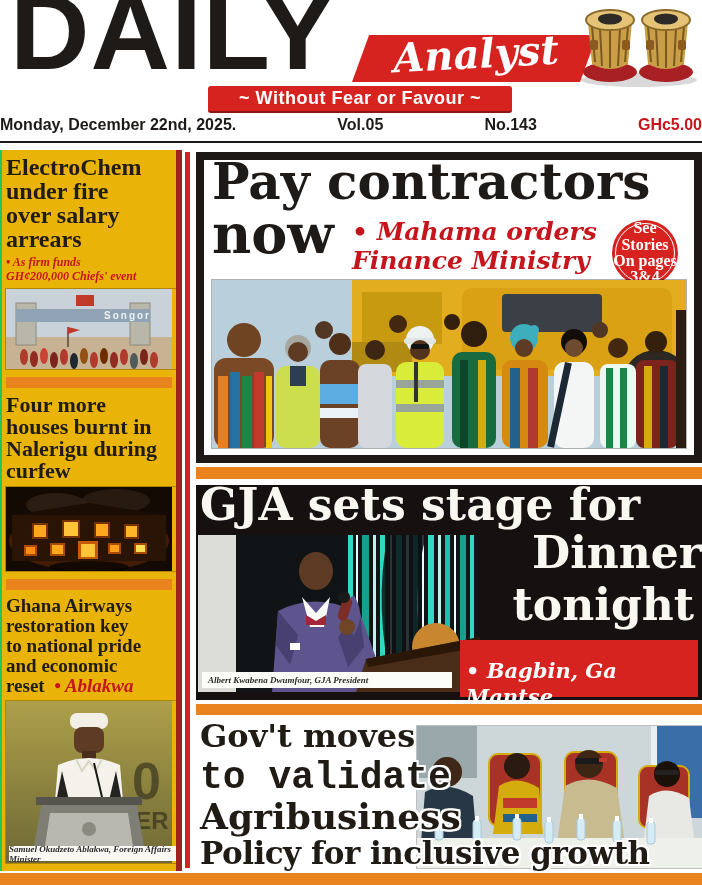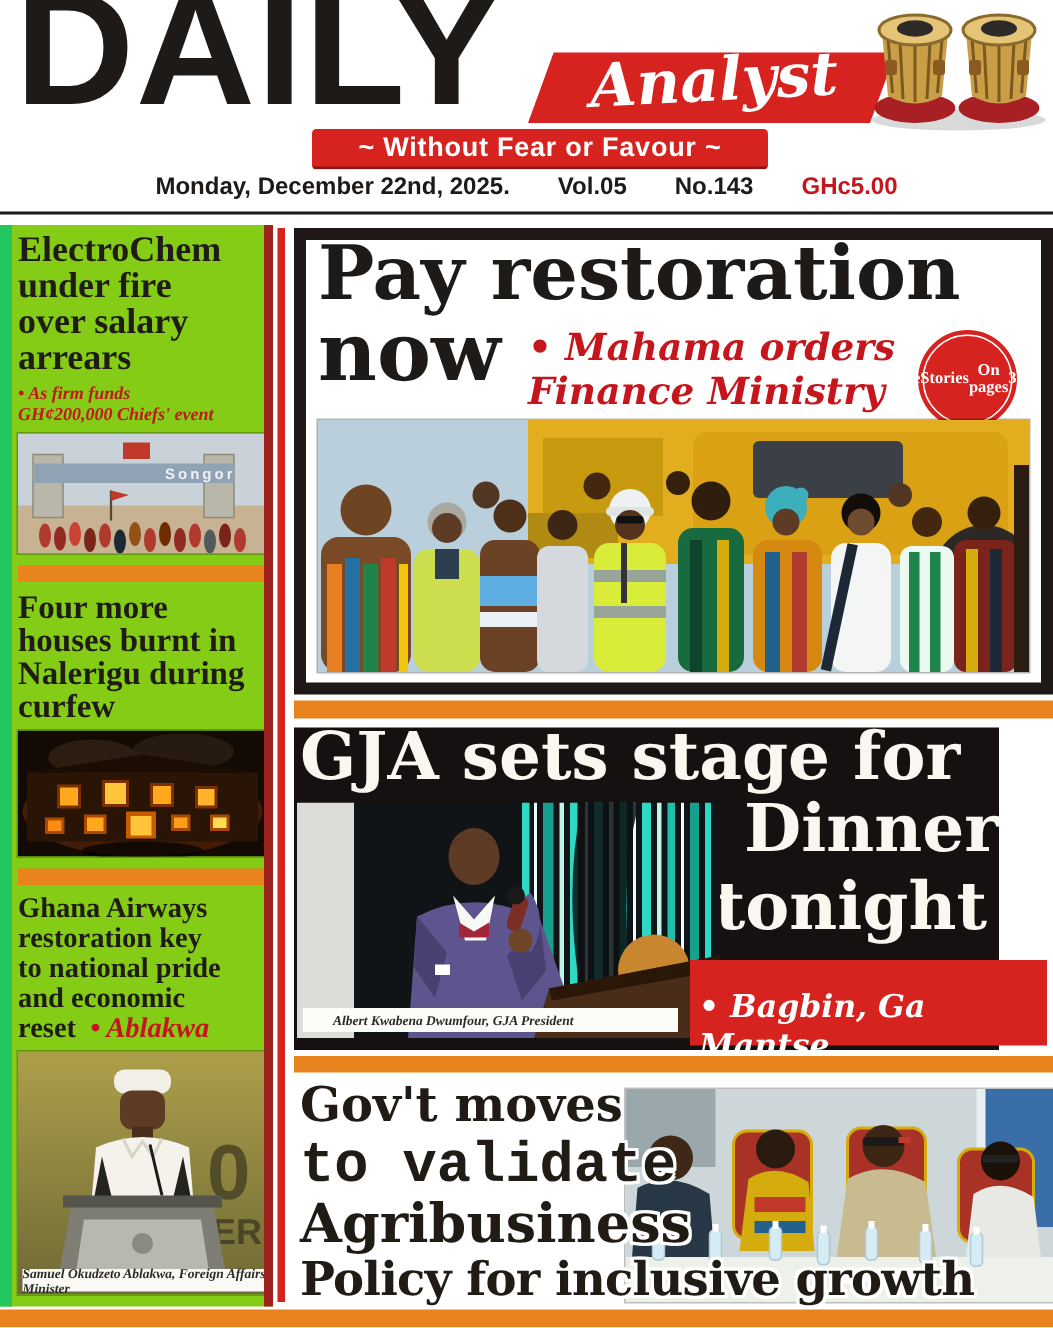--- a/index.html
+++ b/index.html
@@ -12,28 +12,28 @@
             font-size:108px;letter-spacing:1px;color:#1e1a17;transform:scaleX(1.02);
             transform-origin:left top;line-height:1;}
   .mh-redbox{left:352px;top:35px;width:228px;height:47px;background:#d6231f;
              transform:skewX(-20deg);transform-origin:left bottom;}
   .mh-analyst{left:366px;top:30px;width:220px;text-align:center;color:#ffffff;
               font-family:"DejaVu Serif",serif;font-style:italic;font-weight:bold;
               font-size:40px;line-height:1.2;transform:rotate(-3deg);}
   .tagline{left:208px;top:86px;width:304px;height:25px;background:#d6231f;border-radius:3px;
            border-bottom:2px solid #8e1612;color:#ffffff;font-weight:bold;font-size:18px;
            display:flex;align-items:center;justify-content:center;letter-spacing:.5px;}
-  .dateline{left:0;top:116px;width:702px;display:flex;justify-content:center;gap:32px;
+  .dateline{left:0;top:116px;width:702px;display:flex;justify-content:space-between;gap:32px;
             font-weight:bold;font-size:16px;color:#1e1a17;}
   .dateline .price{color:#c4161c;}
   .toprule{left:0;top:141px;width:702px;height:2px;background:#1a1a1a;}
 
   
-  .sidebar{left:0;top:150px;width:182px;height:721px;background:#84cc16;
-           border-left:8px solid #22c55e;border-right:6px solid #9e221d;
+  .sidebar{left:0;top:150px;width:182px;height:721px;background:#eab308;
+           border-left:2px solid #22c55e;border-right:6px solid #9e221d;
            box-sizing:border-box;overflow:hidden;padding:5px 0 0 2px;}
   .coldiv{left:185px;top:152px;width:5px;height:716px;background:#d6231f;}
 
   .sb-h1{font-family:"Liberation Serif",serif;font-weight:bold;color:#201c15;
          font-size:24px;line-height:1.0;padding-left:2px;}
   .sb-h2{font-family:"Liberation Serif",serif;font-weight:bold;color:#201c15;
          font-size:22px;line-height:1.0;padding-left:2px;margin-top:6px;}
   .sb-h3{font-family:"Liberation Serif",serif;font-weight:bold;color:#201c15;
          font-size:19px;line-height:1.06;padding-left:2px;margin-top:6px;}
   .sb-kick{font-family:"Liberation Serif",serif;font-weight:bold;font-style:italic;
@@ -49,43 +49,43 @@
   
   .leadbox{left:196px;top:152px;width:506px;height:311px;background:#ffffff;
            border:8px solid #1e1916;box-sizing:border-box;}
   .lead-h1{position:absolute;left:8px;top:-8px;font-family:"DejaVu Serif",serif;font-weight:bold;
            font-size:50px;color:#1e1a17;white-space:nowrap;letter-spacing:0px;}
   .lead-h2{position:absolute;left:8px;top:42px;font-family:"DejaVu Serif",serif;font-weight:bold;
            font-size:54px;color:#1e1a17;}
   .lead-kick{position:absolute;left:148px;top:58px;font-family:"DejaVu Serif",serif;
              font-weight:bold;font-style:italic;font-size:25px;line-height:1.15;color:#c4161c;}
   .badge{position:absolute;left:408px;top:60px;width:66px;height:66px;border-radius:50%;
-         background:#d6231f;color:#fff;display:flex;align-items:center;
+         background:#d6231f;color:#fff;display:flex;flex-direction:column;align-items:center;
          justify-content:center;font-family:"Liberation Serif",serif;font-weight:bold;
-         font-size:11px;line-height:1.02;text-align:center;}
+         font-size:16px;line-height:1.02;text-align:center;}
   .badge-ring{position:absolute;inset:3px;border:1.5px solid #ffffff;border-radius:50%;}
   .lead-photo{position:absolute;left:8px;top:120px;width:474px;height:168px;
               outline:1px solid rgba(0,0,0,.3);}
 
   .hbar1{left:196px;top:467px;width:506px;height:12px;background:#e8831d;}
   .hbar2{left:196px;top:704px;width:506px;height:11px;background:#e8831d;}
   .hbar-bottom{left:0;top:873px;width:702px;height:12px;background:#e8831d;}
 
   
-  .gjabox{left:196px;top:485px;width:470px;height:215px;background:#161110;}
+  .gjabox{left:196px;top:485px;width:506px;height:215px;background:#161110;}
   .gja-h1{position:absolute;left:4px;top:-6px;font-family:"DejaVu Serif",serif;font-weight:bold;
           font-size:44px;color:#faf7f1;white-space:nowrap;}
   .gja-h2{position:absolute;right:0;top:42px;font-family:"DejaVu Serif",serif;font-weight:bold;
           font-size:44px;color:#faf7f1;}
   .gja-h3{position:absolute;right:8px;top:94px;font-family:"DejaVu Serif",serif;font-weight:bold;
           font-size:44px;color:#faf7f1;}
   .gja-photo{position:absolute;left:2px;top:50px;width:282px;height:157px;}
   .gja-cap{position:absolute;left:6px;top:187px;width:250px;height:16px;background:#fcfcf8;
            font-family:"Liberation Serif",serif;font-style:italic;font-weight:bold;font-size:9px;
-           color:#2a2a2a;display:flex;align-items:center;padding-left:20px;box-sizing:border-box;}
+           color:#2a2a2a;display:flex;align-items:center;padding-left:6px;box-sizing:border-box;}
   .gja-kick{position:absolute;left:264px;top:155px;width:238px;height:57px;background:#d6231f;
             color:#ffffff;font-family:"DejaVu Serif",serif;font-weight:bold;font-style:italic;
             font-size:21px;line-height:1.22;padding:18px 6px;box-sizing:border-box;}
 
   
   .agri-photo{left:417px;top:726px;width:285px;height:142px;outline:1px solid rgba(0,0,0,.25);}
   .agri-line{position:absolute;left:200px;font-family:"DejaVu Serif",serif;font-weight:bold;
              color:#201c15;line-height:1;white-space:nowrap;
              text-shadow:-2px 0 #fff,2px 0 #fff,0 -2px #fff,0 2px #fff,
                          -2px -2px #fff,2px 2px #fff,-2px 2px #fff,2px -2px #fff;}
@@ -261,21 +261,21 @@
           <circle cx="83" cy="128" r="7" fill="#8a8a80"></circle>
         </g>
       </svg>
       <div class="photo-cap">Samuel Okudzeto Ablakwa, Foreign Affairs Minister</div>
     </div>
   </div>
 
   <div class="abs coldiv"></div>
 
   <div class="abs leadbox">
-    <div class="lead-h1">Pay restoration</div>
+    <div class="lead-h1">Pay contractors</div>
     <div class="lead-h2">now</div>
     <div class="lead-kick">
       <div>• Mahama orders</div>
       <div>Finance Ministry</div>
     </div>
     <div class="badge">
       <div class="badge-ring"></div>
       <div>See</div>
       <div>Stories</div>
       <div>On pages</div>

